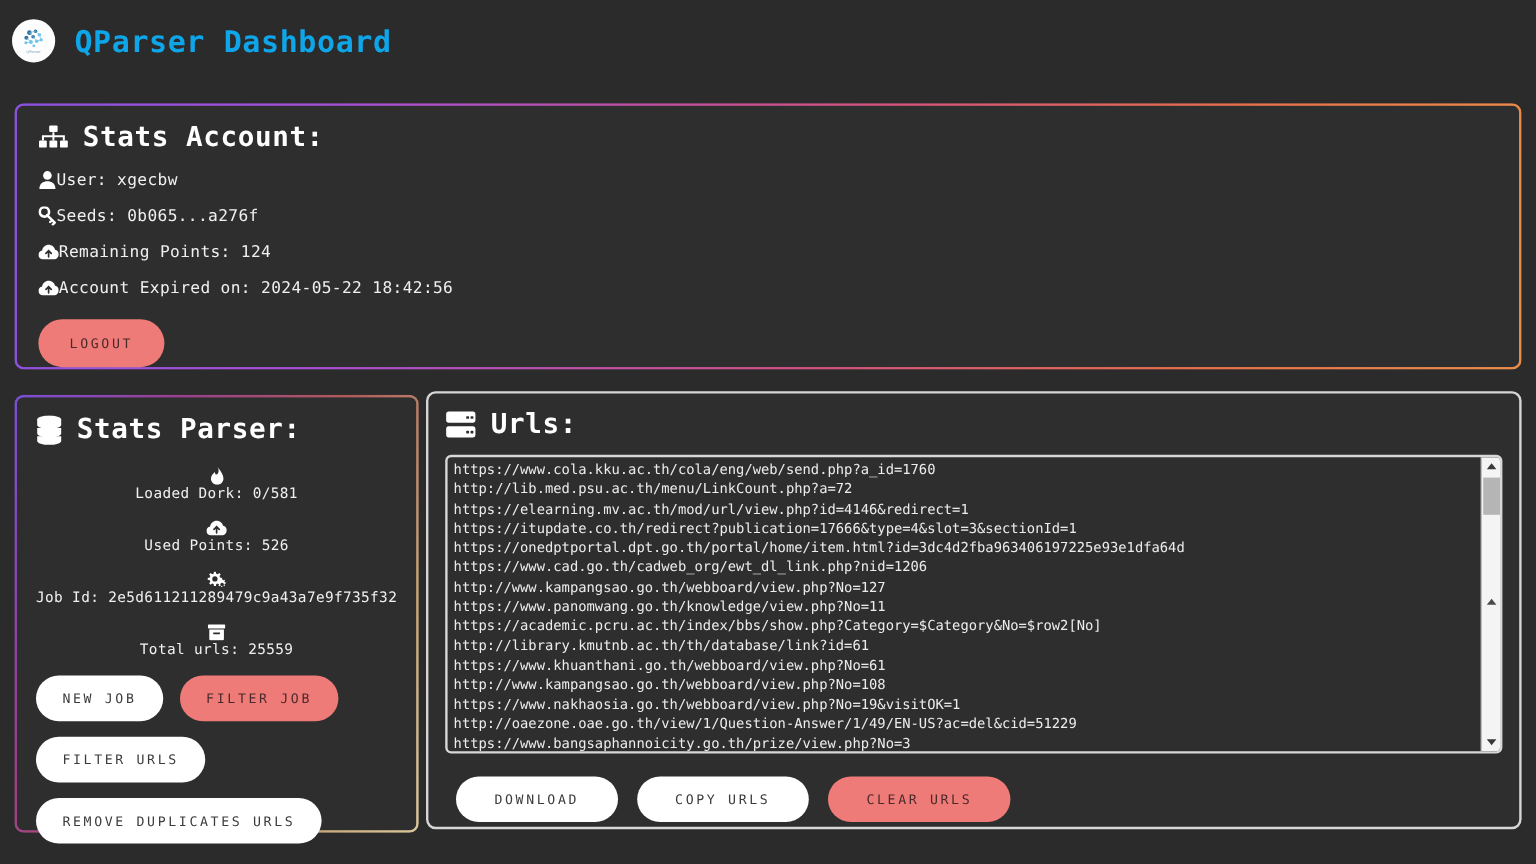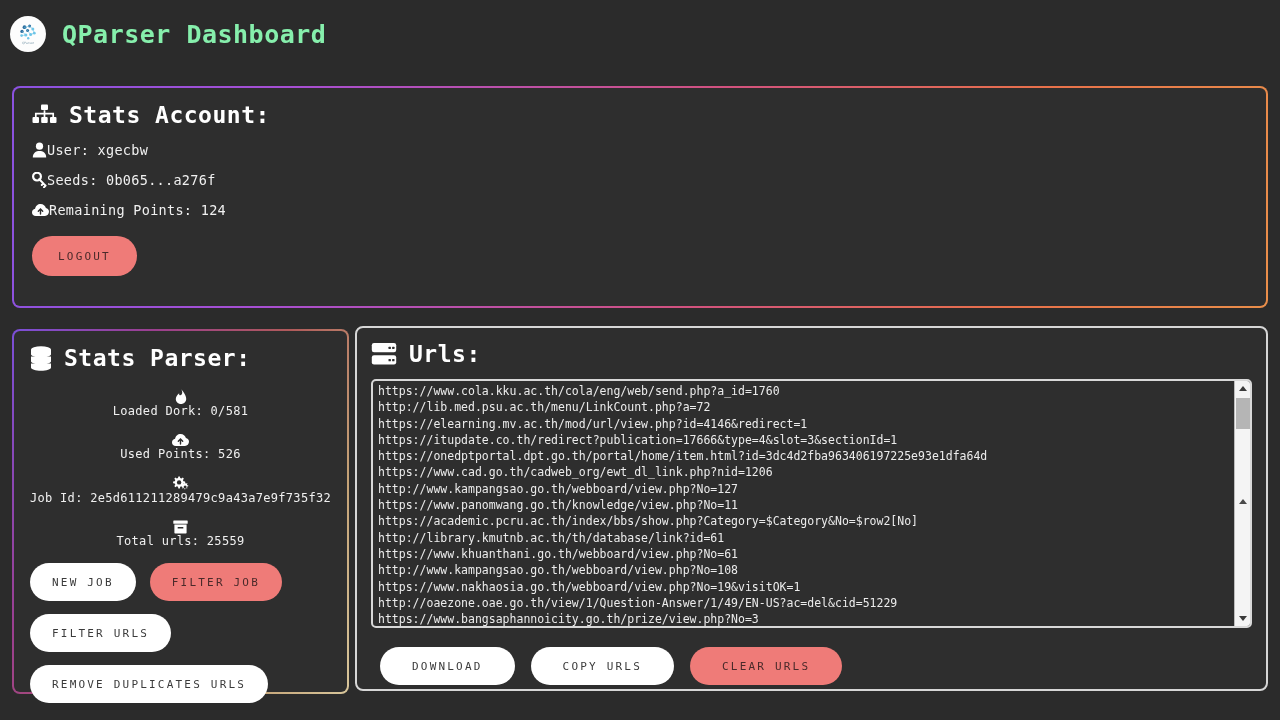--- a/index.html
+++ b/index.html
@@ -20,21 +20,21 @@
     gap: 16px;
   }
   .logo-badge {
     width: 36px; height: 36px;
     border-radius: 50%;
     background: #fdfdfd;
     display: flex; align-items: center; justify-content: center;
     flex: none;
   }
   .app-title {
-    color: #86efac;
+    color: #0ea5e9;
     font-size: 25px;
     font-weight: bold;
     letter-spacing: 0.5px;
     white-space: nowrap;
     text-align: center;
   }
 
   
   .panel {
     position: relative;
@@ -268,20 +268,30 @@
     <span class="ico">
       <svg width="17" height="14" viewBox="0 0 17 14" aria-hidden="true">
         <path d="M3.8 13 C1.6 13 0 11.4 0 9.4 C0 7.6 1.3 6.1 3.1 5.8 C3.4 3 5.8 0.9 8.6 0.9
                  C11.2 0.9 13.4 2.7 13.9 5.1 C15.7 5.4 17 6.9 17 8.8 C17 11 15.2 13 13 13 Z" fill="#ffffff"></path>
         <path d="M8.5 11 L8.5 6.2 M6.3 8.2 L8.5 6 L10.7 8.2" stroke="#2e2e2e" stroke-width="1.4" fill="none" stroke-linecap="round"></path>
       </svg>
     </span>
     <span>Remaining Points: 124</span>
   </div>
 
+  <div class="stat-row">
+    <span class="ico">
+      <svg width="17" height="14" viewBox="0 0 17 14" aria-hidden="true">
+        <path d="M3.8 13 C1.6 13 0 11.4 0 9.4 C0 7.6 1.3 6.1 3.1 5.8 C3.4 3 5.8 0.9 8.6 0.9
+                 C11.2 0.9 13.4 2.7 13.9 5.1 C15.7 5.4 17 6.9 17 8.8 C17 11 15.2 13 13 13 Z" fill="#ffffff"></path>
+        <path d="M8.5 11 L8.5 6.2 M6.3 8.2 L8.5 6 L10.7 8.2" stroke="#2e2e2e" stroke-width="1.4" fill="none" stroke-linecap="round"></path>
+      </svg>
+    </span>
+    <span>Account Expired on: 2024-05-22 18:42:56</span>
+  </div>
 
   <button id="logout-button" class="btn btn-danger">LOGOUT</button>
 </div>
 
 <div id="parser-panel" class="panel panel-grad-left">
 
   <div class="panel-title">
     <span class="ico">
       <svg width="22" height="25" viewBox="0 0 22 25" aria-hidden="true">
         <ellipse cx="11" cy="3.6" rx="10" ry="3.3" fill="#ffffff"></ellipse>

